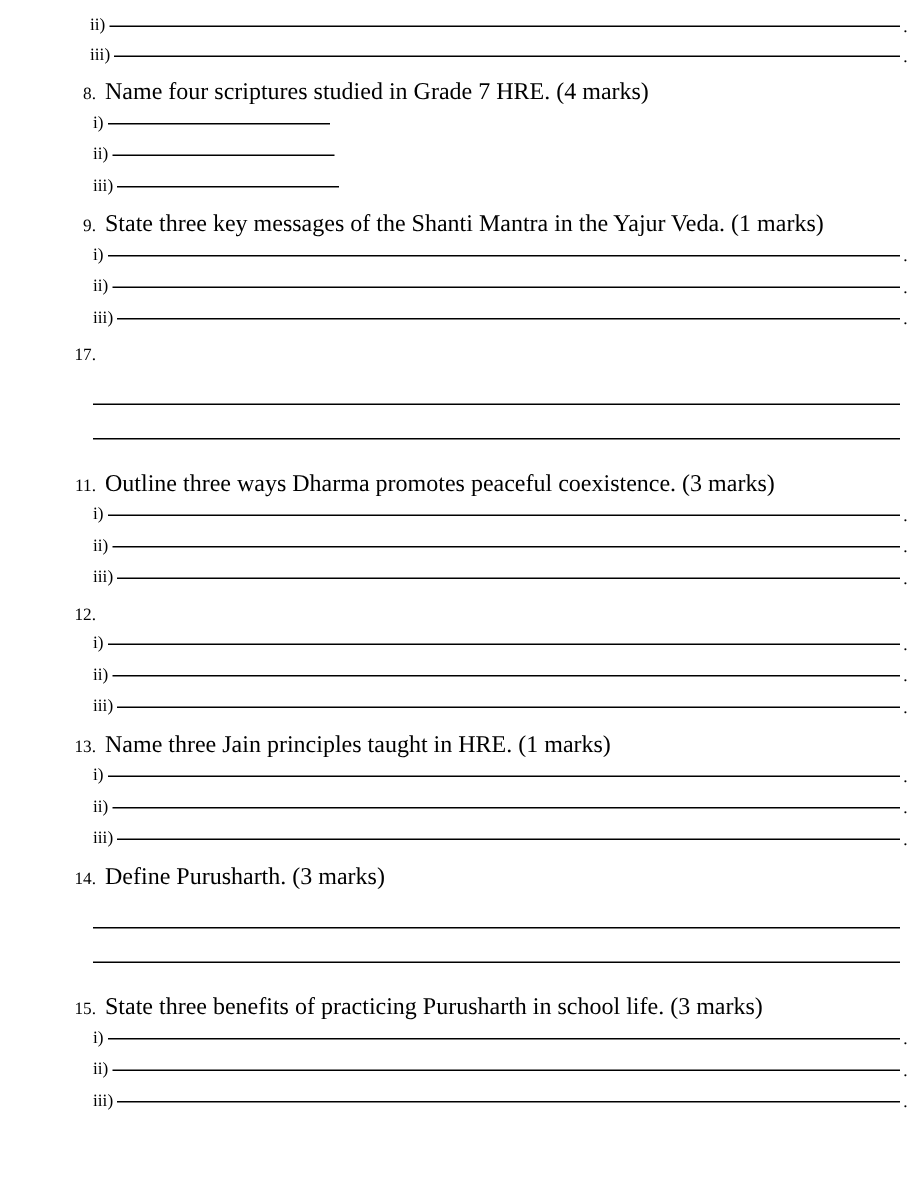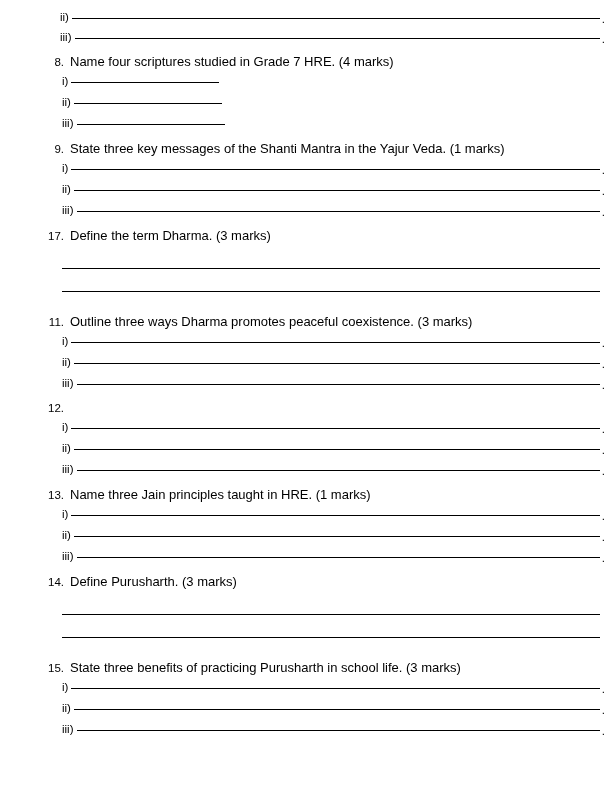--- a/index.html
+++ b/index.html
@@ -5,21 +5,21 @@
   html, body {
     margin: 0;
     padding: 0;
     background: #ffffff;
   }
   .page {
     width: 612px;
     height: 792px;
     position: relative;
     background: #ffffff;
-    font-family: Liberation Sans, sans-serif;
+    font-family: Liberation Serif, serif;
     color: #000000;
     box-sizing: border-box;
     padding: 0;
     overflow: hidden;
   }
   .content {
     position: absolute;
     left: 40px;
     top: 10px;
     width: 560px;
@@ -44,21 +44,21 @@
   .q-num {
     width: 24px;
     flex: 0 0 24px;
     text-align: right;
     font-size: 11.5px;
     line-height: 15px;
     padding-right: 6px;
     box-sizing: content-box;
   }
   .q-text {
-    font-size: 13px;
+    font-size: 16px;
     line-height: 15px;
   }
 
   .sub-list {
     margin: 0;
     padding: 0;
   }
   .sub-item {
     display: flex;
     align-items: baseline;
@@ -166,21 +166,20 @@
           <span class="rule period"></span>
         </div>
       </div>
     </div>
 
     <div class="gap-sm"></div>
 
     <div class="question">
       <div class="q-head">
         <span class="q-num">17.</span>
-        <span class="q-text">Define the term Dharma. (3 marks)</span>
       </div>
       <div class="answer-lines">
         <div class="answer-line"></div>
         <div class="answer-line"></div>
       </div>
     </div>
 
     <div class="question">
       <div class="q-head">
         <span class="q-num">11.</span>

